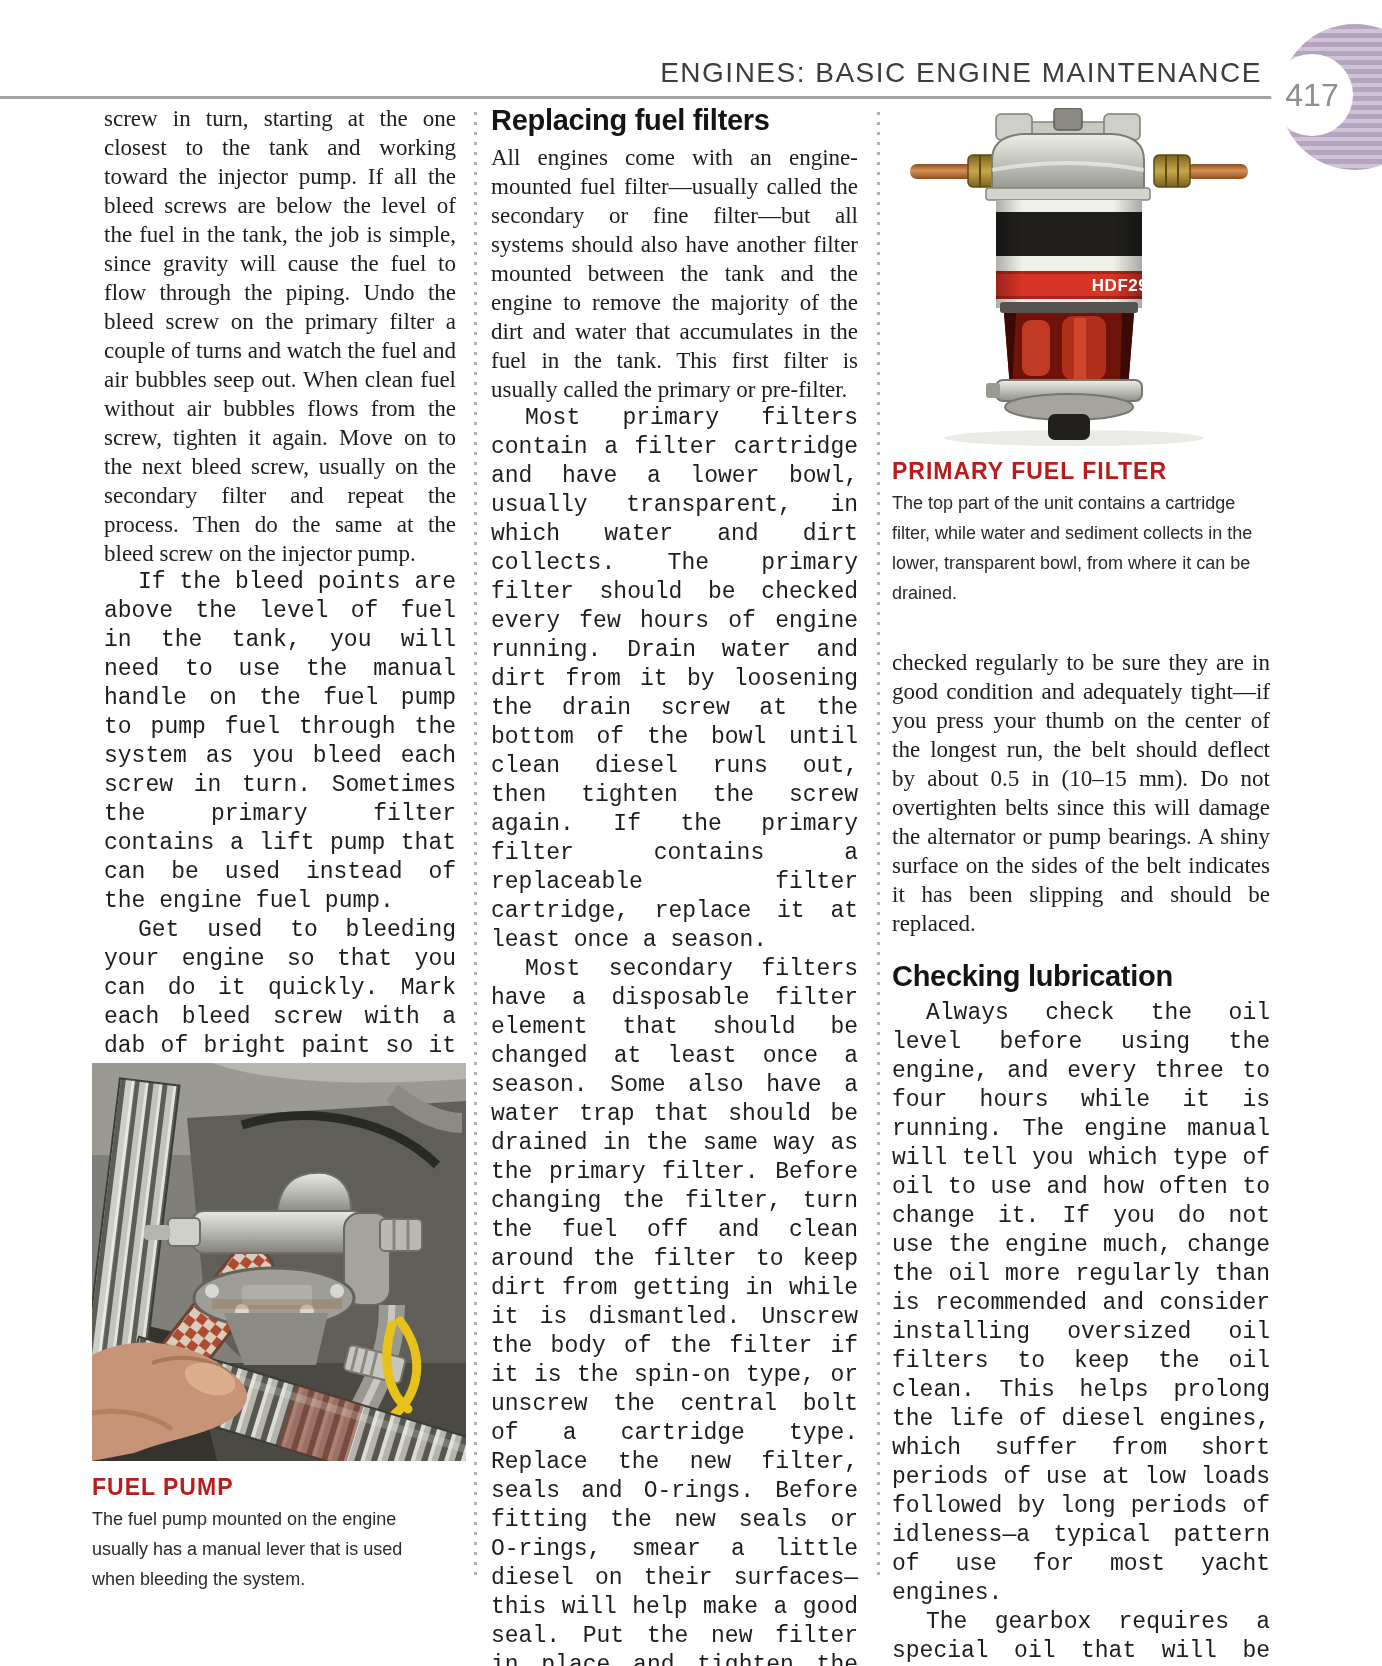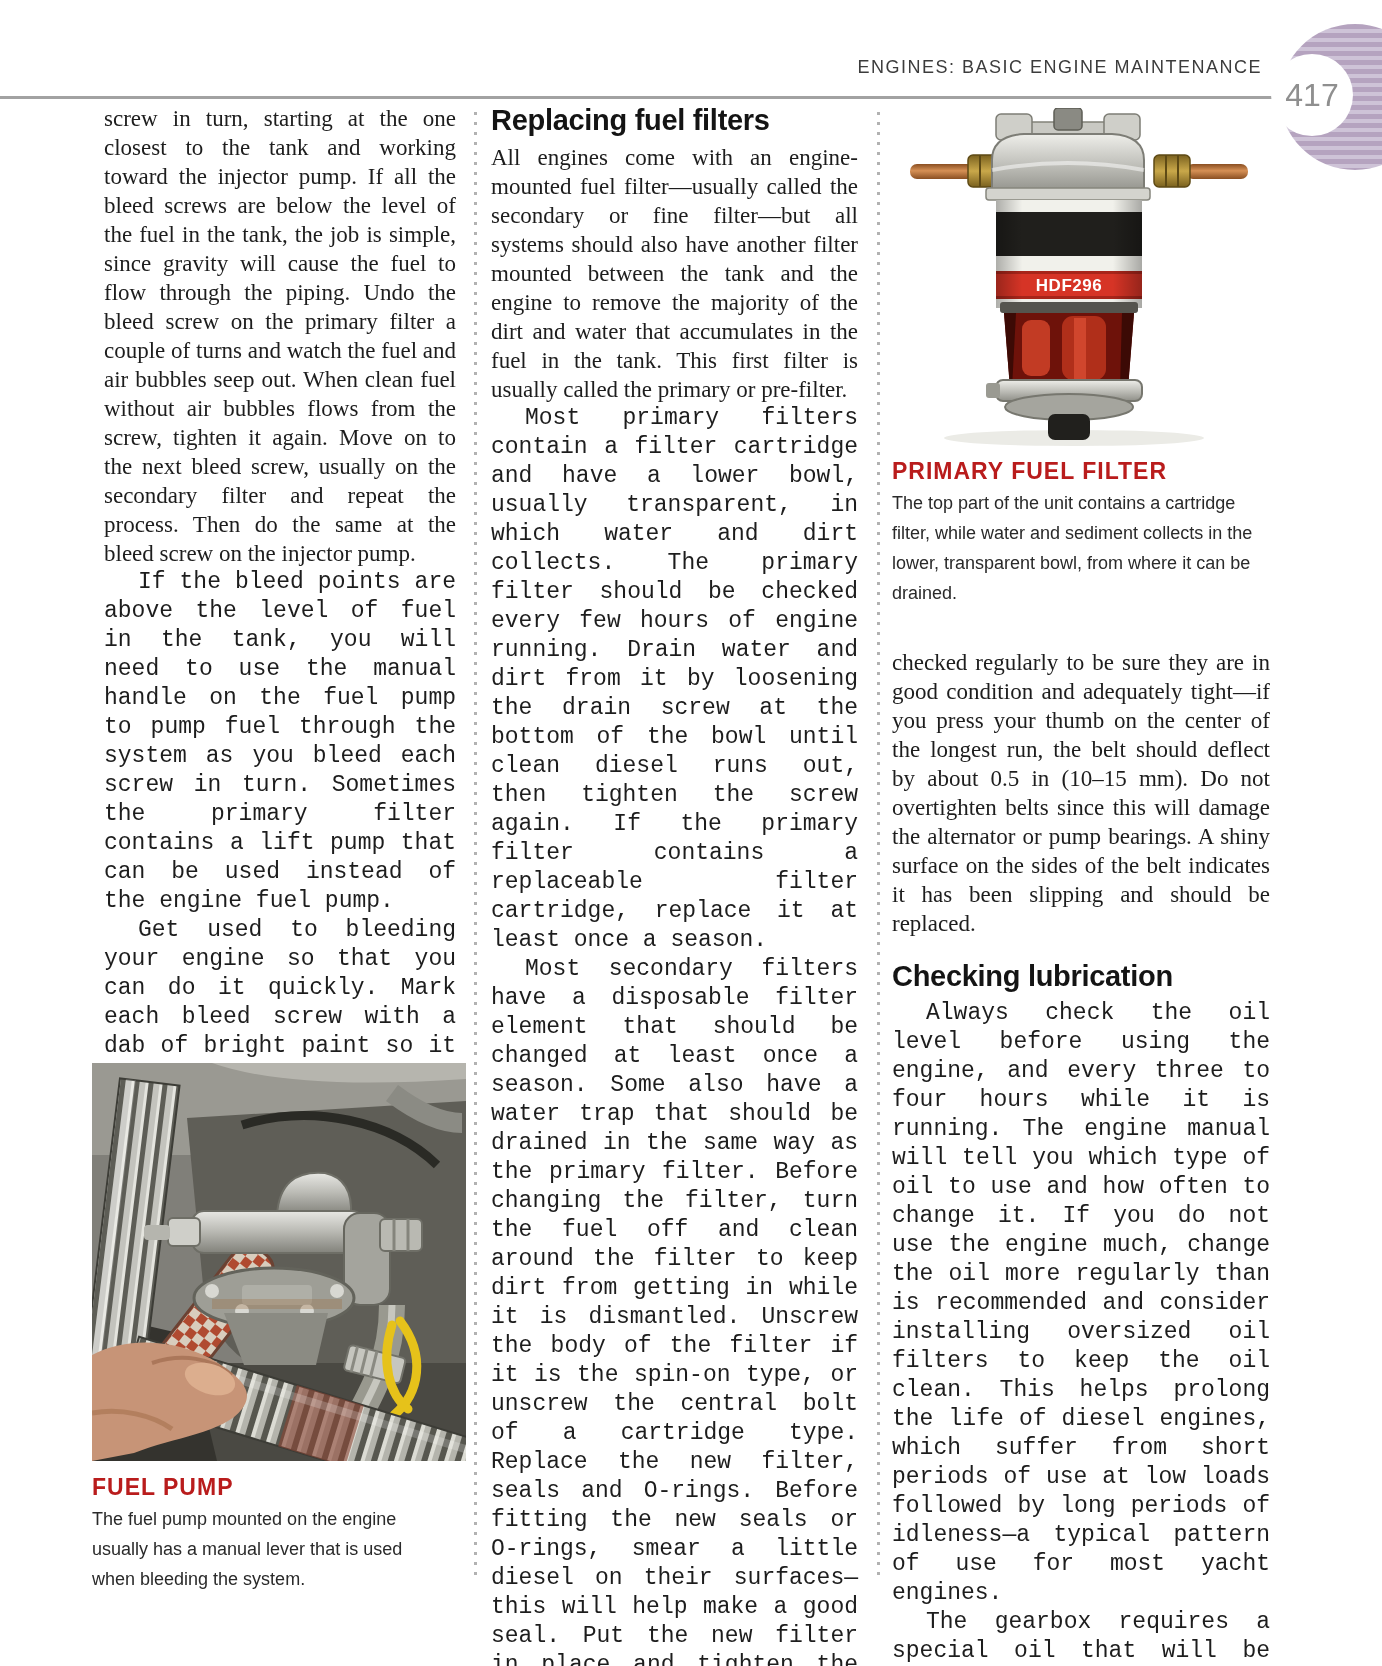--- a/index.html
+++ b/index.html
@@ -3,21 +3,21 @@
 <meta charset="utf-8">
 <style>
   html,body{margin:0;padding:0;}
   body{
     width:1382px;height:1666px;position:relative;background:#ffffff;overflow:hidden;
     font-family:"Liberation Serif",serif;color:#1d1d1d;
   }
   
   .running-head{
     position:absolute;top:57px;left:0;width:1262px;text-align:right;
-    font-family:"Liberation Sans",sans-serif;font-size:18px;letter-spacing:1.5px;
+    font-family:"Liberation Sans",sans-serif;font-size:28px;letter-spacing:1.5px;
     color:#3c3c3c;
   }
   .head-rule{position:absolute;left:0;top:96px;width:1273px;height:3px;background:#a2a2a2;}
   .deco-circle{
     position:absolute;left:1280px;top:24px;width:150px;height:146px;border-radius:50%;
     background:repeating-linear-gradient(180deg,#b5a3bf 0 5px,#cec3d7 5px 9px);
   }
   .num-circle{
     position:absolute;left:1271px;top:54px;width:82px;height:82px;border-radius:50%;
     background:#ffffff;display:flex;align-items:center;justify-content:center;
@@ -42,21 +42,21 @@
     font-family:"Liberation Sans",sans-serif;font-weight:bold;font-size:23px;
     letter-spacing:1px;color:#b91c1c;
   }
   .caption-text{
     font-family:"Liberation Sans",sans-serif;font-size:18px;line-height:30px;color:#2a2a2a;
     margin-top:3px;
   }
   
   .photo{position:absolute;overflow:hidden;}
   .filter-label{
-    position:absolute;left:996px;top:273px;width:146px;height:26px;line-height:26px;
+    position:absolute;left:1052px;top:273px;width:146px;height:26px;line-height:26px;
     text-align:center;font-family:"Liberation Sans",sans-serif;font-weight:bold;
     font-size:17px;color:#ffffff;letter-spacing:.5px;
   }
 </style>
 </head>
 <body>
 
 <div class="running-head">ENGINES: BASIC ENGINE MAINTENANCE</div>
 <div class="head-rule"></div>
 <div class="deco-circle"></div>

